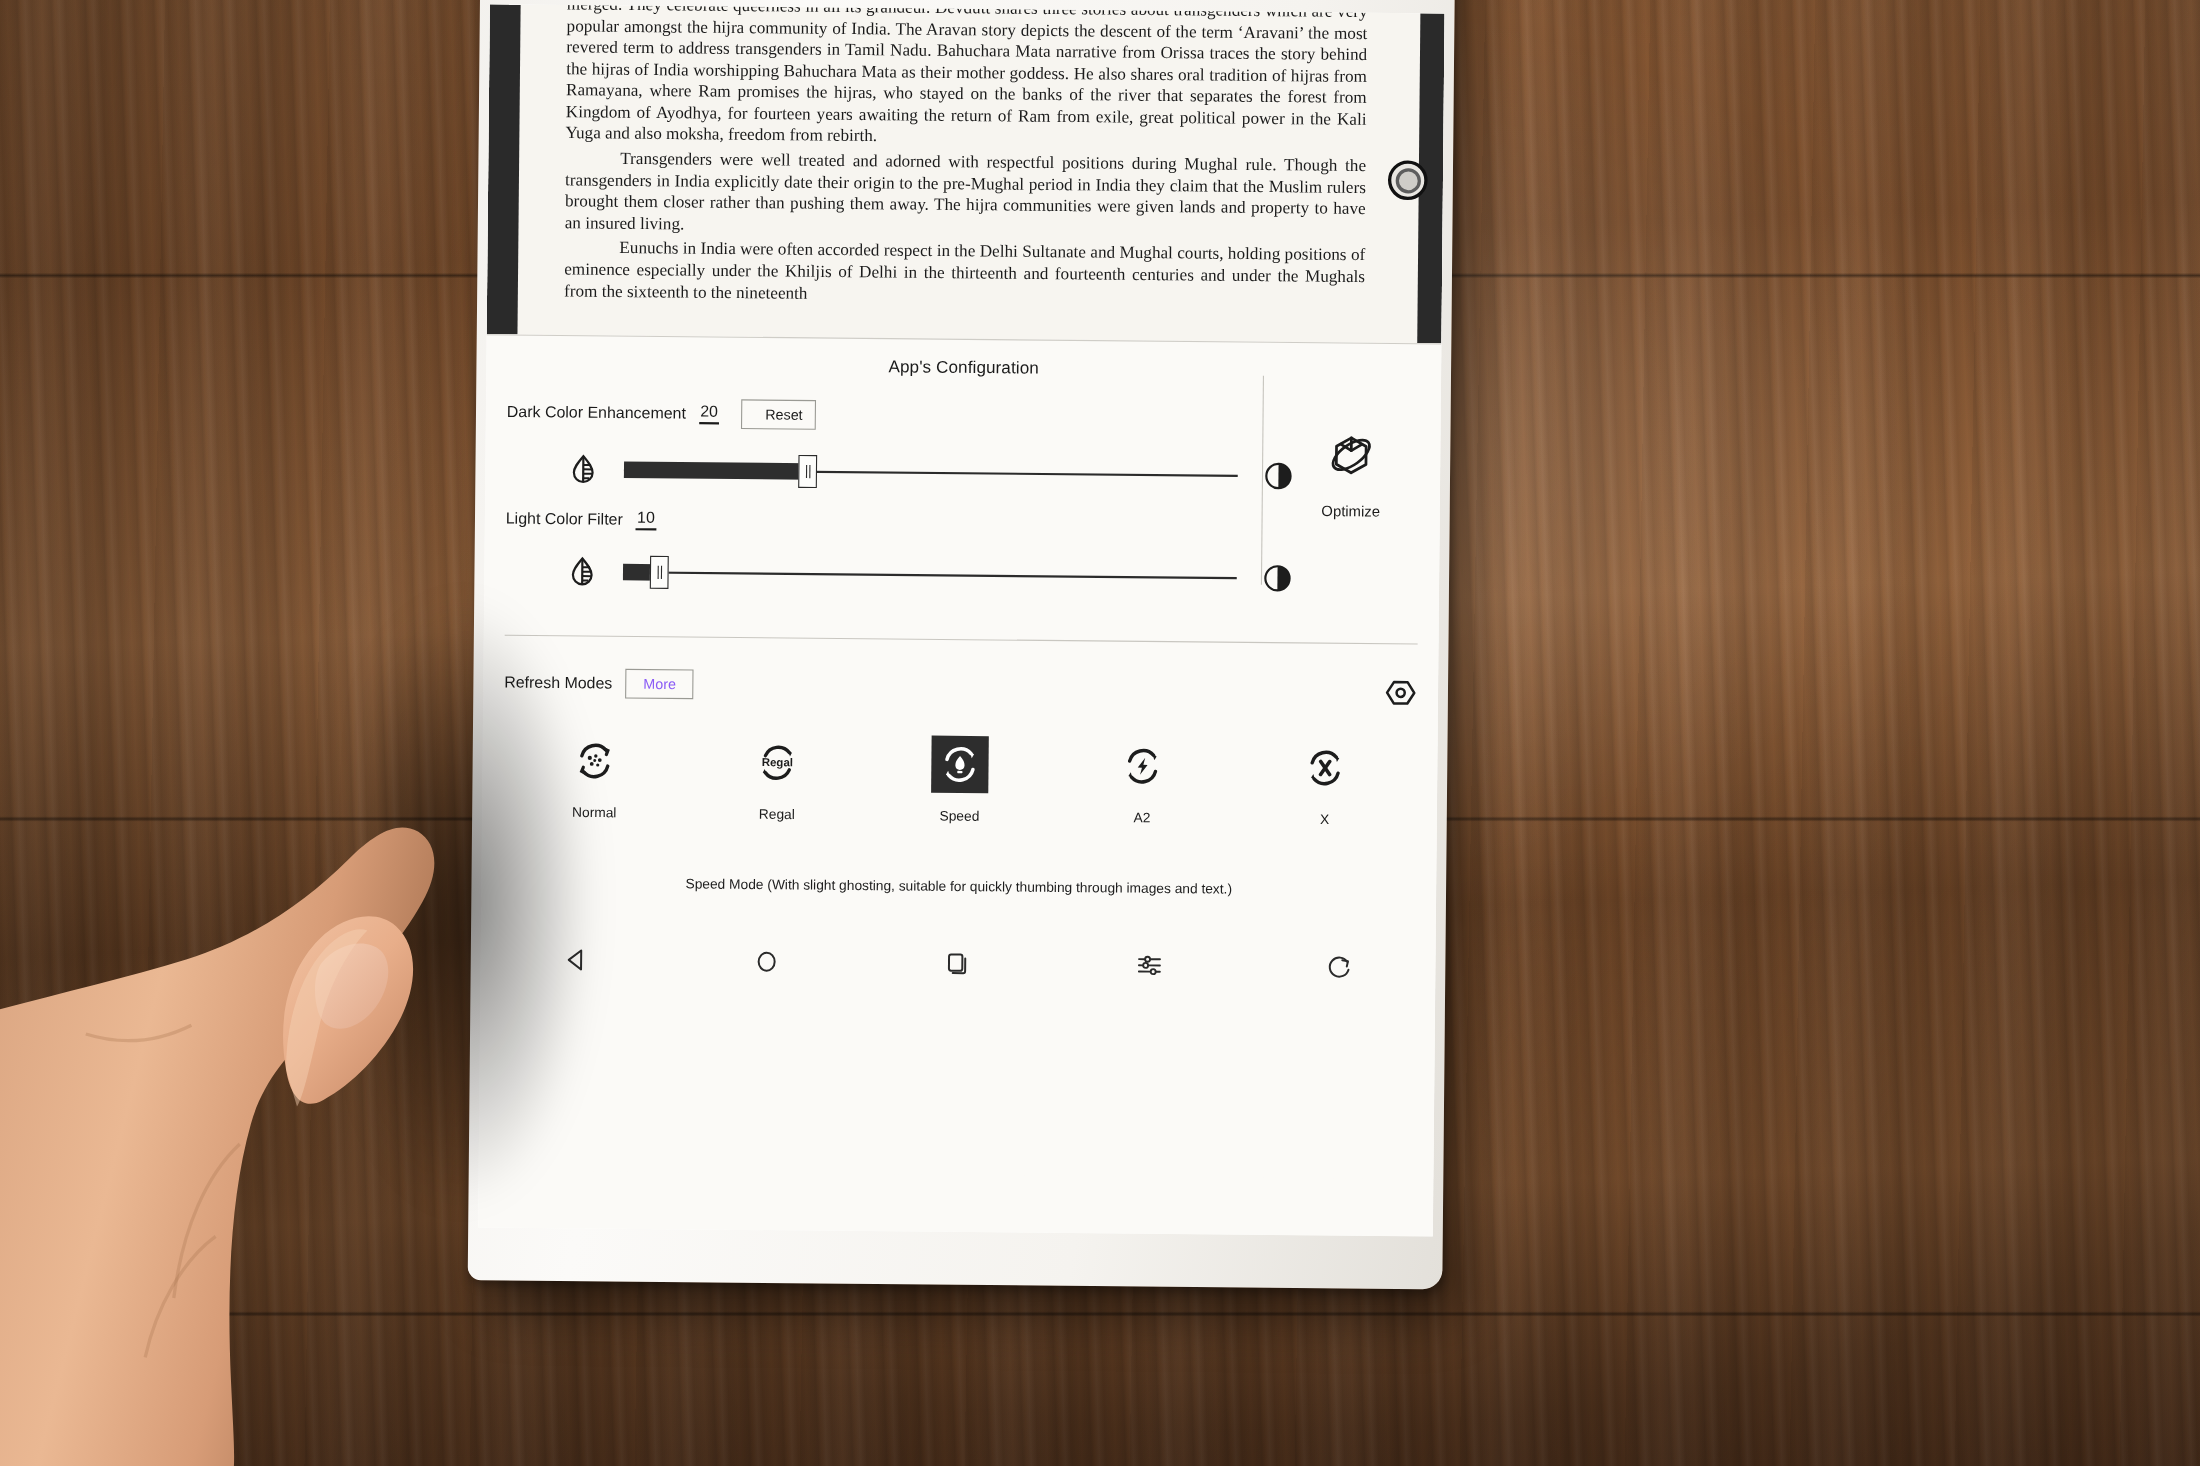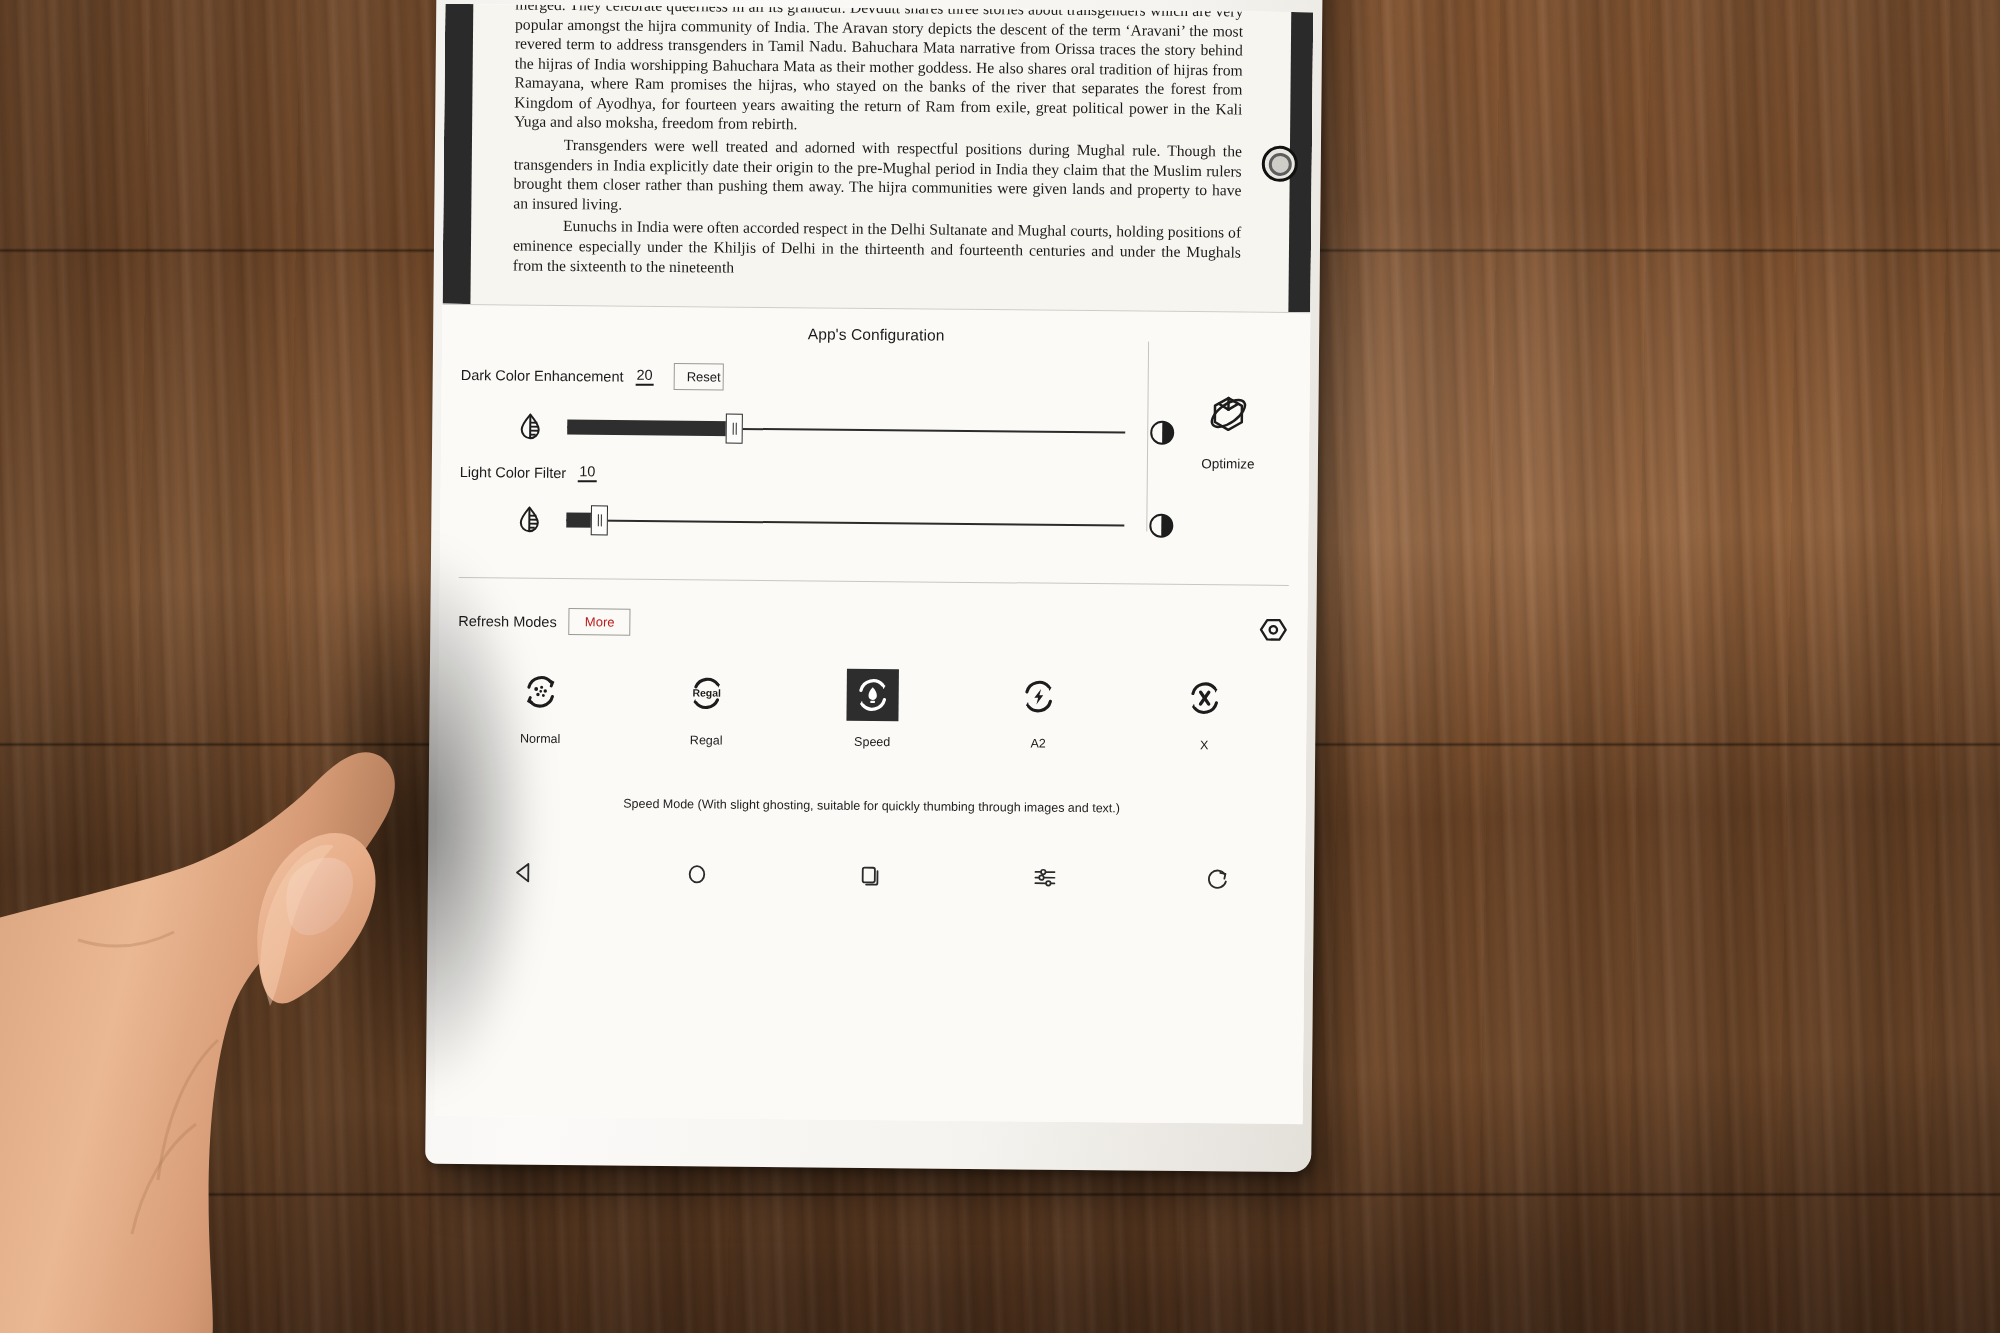--- a/index.html
+++ b/index.html
@@ -102,21 +102,21 @@
     display: flex; align-items: center; gap: 10px;
     margin-left: 19px; margin-top: 21px;
   }
   .slider-label { font-size: 14.5px; color: #1b1b1b; }
   .slider-value {
     font-size: 14.5px; color: #1b1b1b;
     border-bottom: 2px solid #1b1b1b; padding: 0 1px 1px 1px;
     margin-left: 2px;
   }
   .reset-btn {
-    margin-left: 10px; width: 50px; height: 27px;
+    margin-left: 10px; width: 68px; height: 27px;
     border: 1px solid #9a9a94; background: #fbfaf7;
     font-size: 13px; color: #1b1b1b;
     display: flex; align-items: center; justify-content: center;
     font-family: "Liberation Sans", sans-serif;
     padding-left: 10px;
   }
   .slider-row {
     display: flex; align-items: center;
     margin-left: 74px; margin-top: 23px; width: 662px;
   }
@@ -158,21 +158,21 @@
   }
 
   #refresh-head {
     position: absolute; left: 19px; top: 302px;
     display: flex; align-items: center; gap: 12px;
   }
   #refresh-label { font-size: 14.5px; color: #1b1b1b; }
   .more-btn {
     width: 62px; height: 27px;
     border: 1px solid #9a9a94; background: #fbfaf7;
-    font-size: 13px; color: #b91c1c;
+    font-size: 13px; color: #8b5cf6;
     display: flex; align-items: center; justify-content: center;
   }
   #nut-icon-wrap { position: absolute; right: 19px; top: 302px; }
 
   #modes-row {
     position: absolute; left: 19px; top: 360px; width: 830px;
     display: flex; justify-content: space-around; align-items: flex-start;
   }
   .mode-item { width: 120px; text-align: center; }
   .mode-ico-holder {

